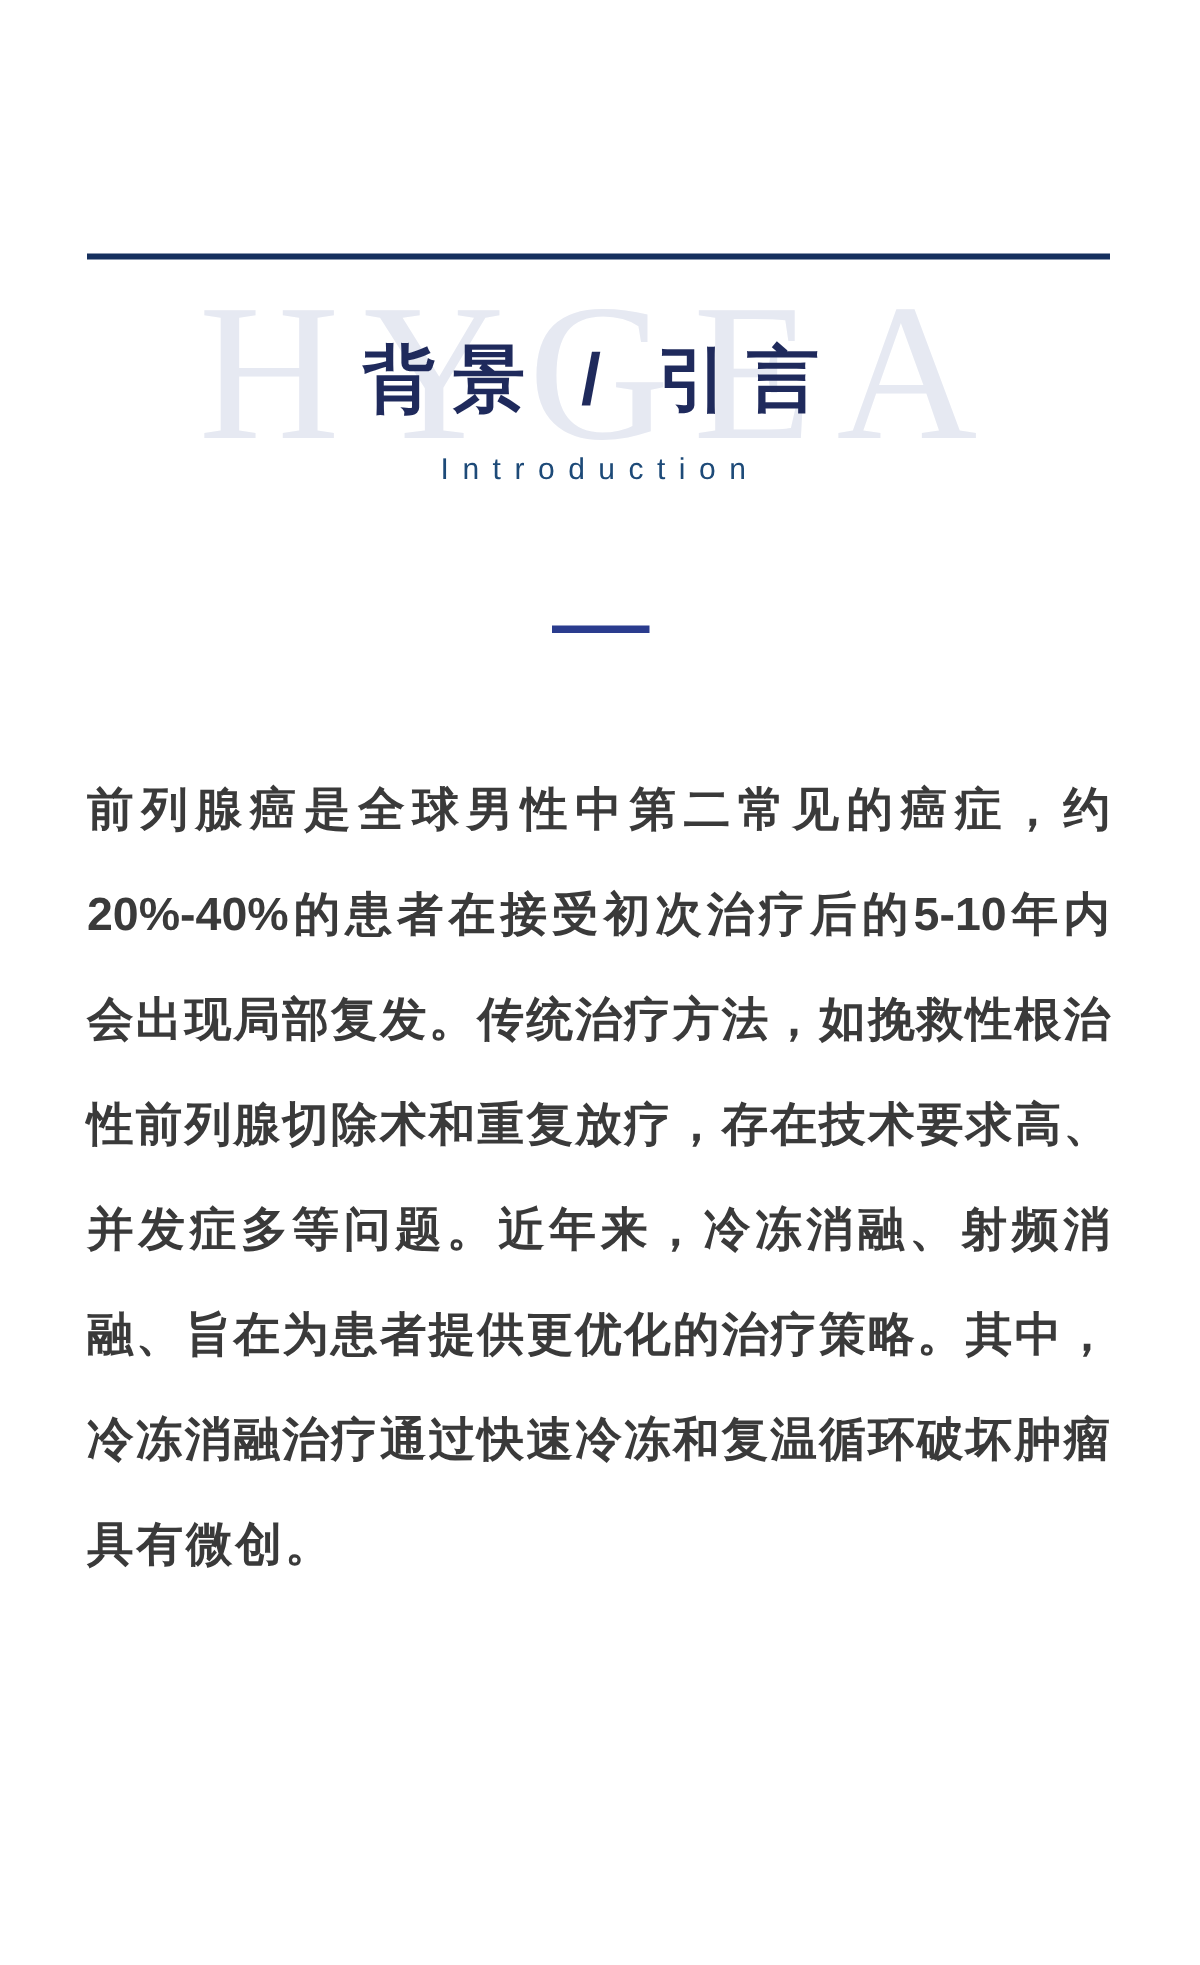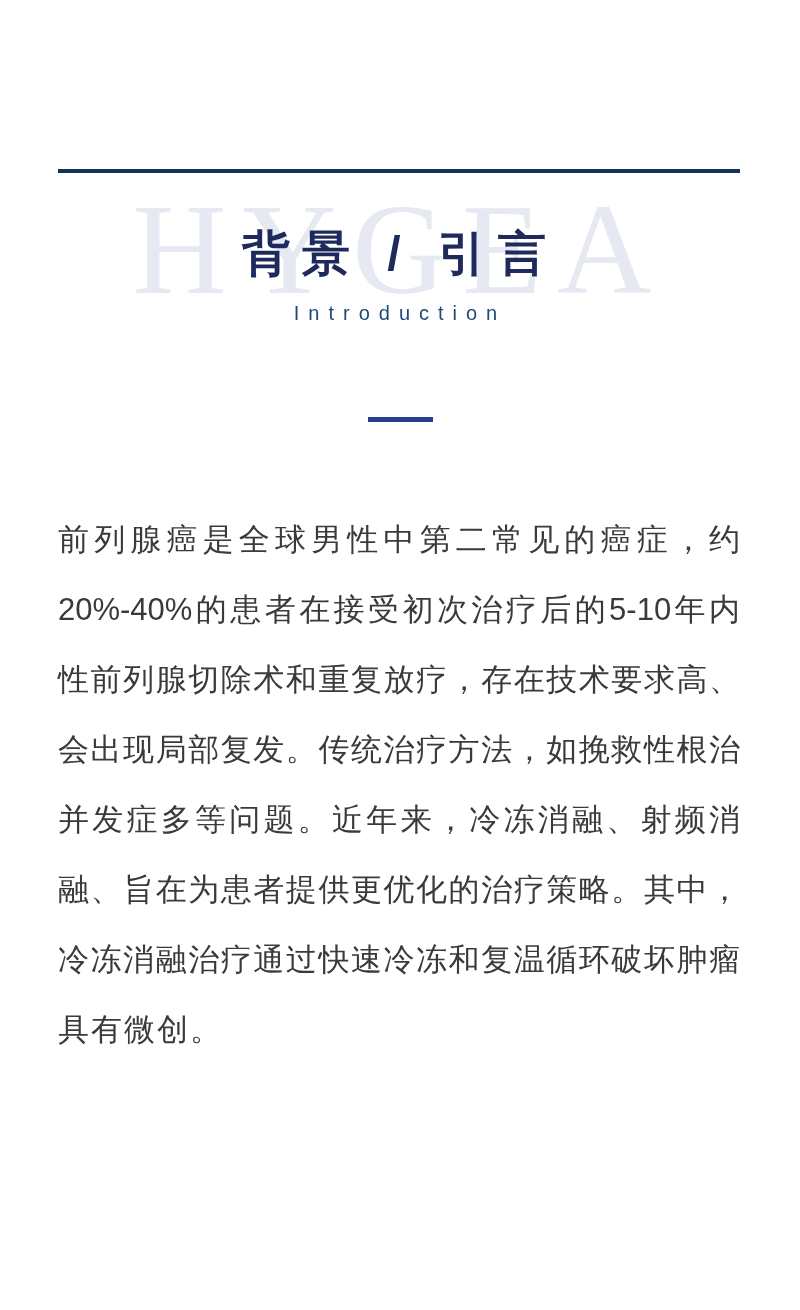--- a/index.html
+++ b/index.html
@@ -52,21 +52,21 @@
     top:417px;left:368px;
     width:65px;height:5px;
     background:#2a3c8e;
   }
   .body-text{
     position:absolute;
     top:505px;left:58px;
     width:682px;
     color:#3a3a3a;
     font-size:31px;
-    font-weight:400;
+    font-weight:700;
   }
   .body-text .line{
     height:70px;
     line-height:70px;
     text-align:justify;
     text-align-last:justify;
     white-space:nowrap;
   }
   .body-text .line.last{
     text-align-last:left;
@@ -85,21 +85,21 @@
   <h1 class="title">背景 / 引言</h1>
 
   <div class="subtitle">Introduction</div>
 
   <div class="divider"></div>
 
   <div class="body-text">
 
   <div class="line">前列腺癌是全球男性中第二常见的癌症，约</div>
       <div class="line">20%-40%的患者在接受初次治疗后的5-10年内</div>
+      <div class="line">会出现局部复发。传统治疗方法，如挽救性根治</div>
       <div class="line">性前列腺切除术和重复放疗，存在技术要求高、</div>
-      <div class="line">会出现局部复发。传统治疗方法，如挽救性根治</div>
       <div class="line">并发症多等问题。近年来，冷冻消融、射频消</div>
       <div class="line">融、旨在为患者提供更优化的治疗策略。其中，</div>
       <div class="line">冷冻消融治疗通过快速冷冻和复温循环破坏肿瘤</div>
       <div class="line last">具有微创。</div>
     </div>
 
 </div>
 
 </body></html>

